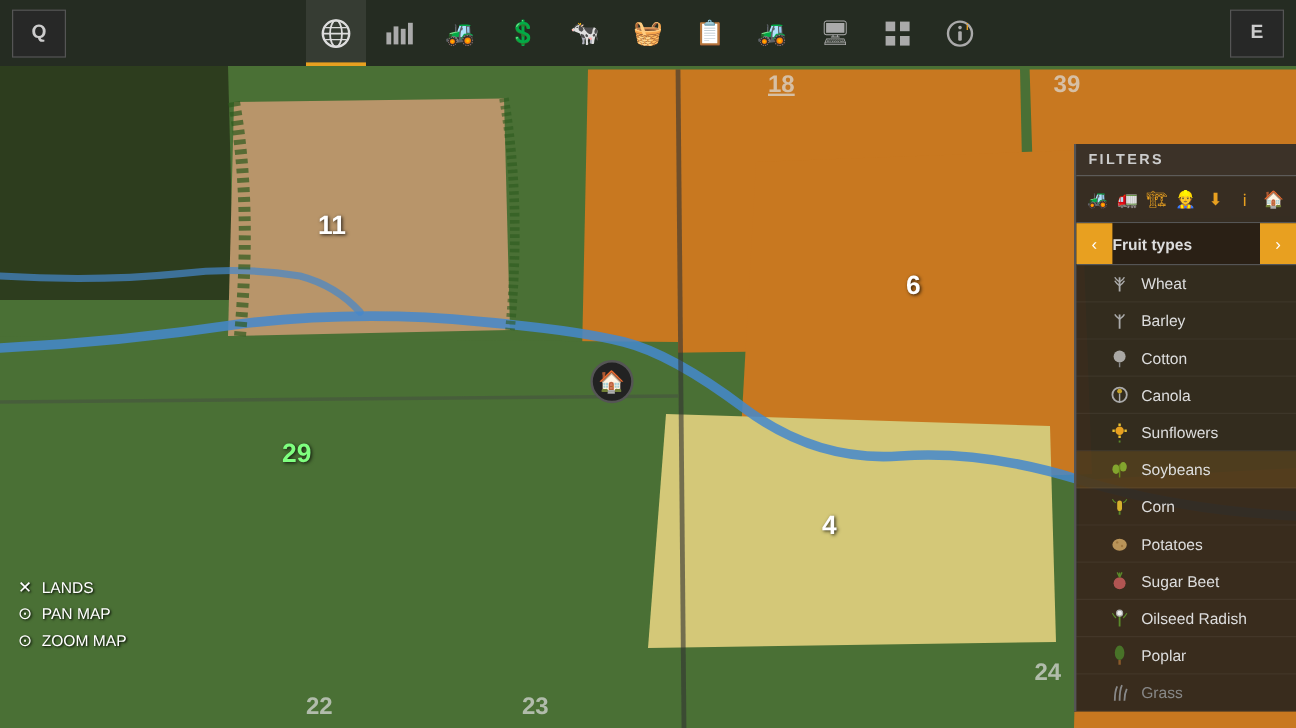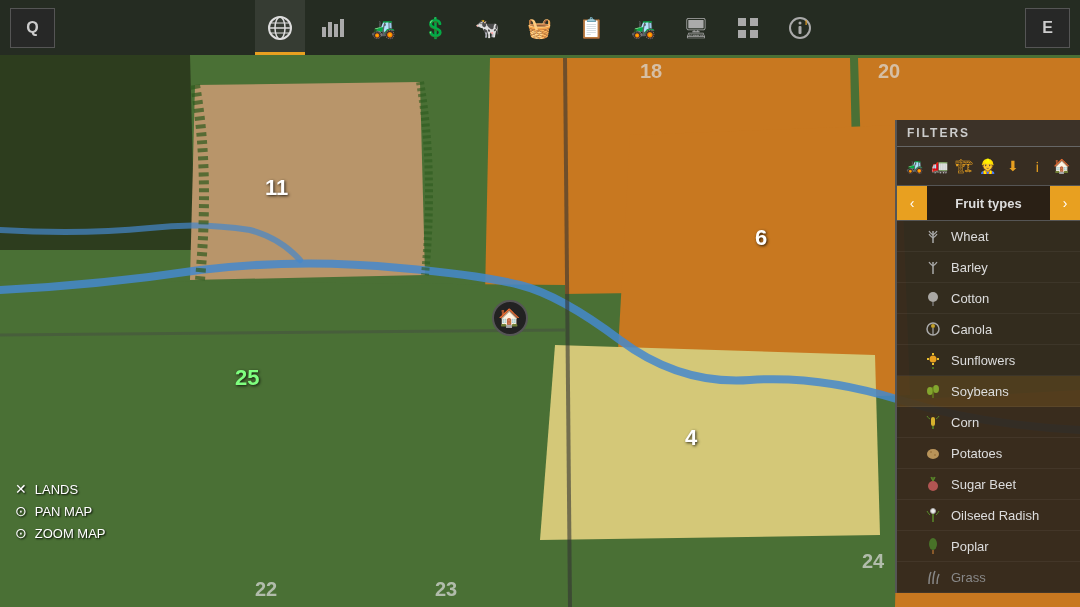--- a/index.html
+++ b/index.html
@@ -198,21 +198,21 @@
       display: flex;
       align-items: center;
       justify-content: center;
       cursor: pointer;
       color: white;
       font-size: 14px;
       flex-shrink: 0;
     }
     #ft-label {
       flex: 1;
-      text-align: center;
+      text-align: left;
       color: #ddd;
       font-size: 13px;
       font-weight: bold;
     }
 
     .crop-list-item {
       display: flex;
       align-items: center;
       padding: 5px 26px;
       cursor: pointer;
@@ -283,24 +283,24 @@
     <line x1="565" y1="58" x2="570" y2="607" stroke="#333" stroke-width="4" opacity="0.6"></line>
     <line x1="0" y1="335" x2="565" y2="330" stroke="#444" stroke-width="3" opacity="0.4"></line>
 
     <path d="M195,85 Q210,170 200,280" stroke="#2d5a1e" stroke-width="10" fill="none" stroke-dasharray="4,4" opacity="0.7"></path>
     <path d="M420,82 Q435,170 425,275" stroke="#2d5a1e" stroke-width="8" fill="none" stroke-dasharray="3,3" opacity="0.6"></path>
   </svg>
 
   <div id="field-labels">
     <span class="field-label" style="left:265px;top:175px;">11</span>
     <span class="field-label" style="left:755px;top:225px;">6</span>
-    <span class="field-label green" style="left:235px;top:365px;">25</span>
+    <span class="field-label green" style="left:235px;top:365px;">29</span>
     <span class="field-label" style="left:685px;top:425px;">4</span>
-    <span class="map-num" style="left:640px;top:60px;">18</span>
-    <span class="map-num" style="left:878px;top:60px;">20</span>
+    <span class="map-num" style="left:640px;top:60px;text-decoration:underline;">18</span>
+    <span class="map-num" style="left:878px;top:60px;">39</span>
     <span class="map-num" style="left:255px;top:578px;">22</span>
     <span class="map-num" style="left:435px;top:578px;">23</span>
     <span class="map-num" style="left:862px;top:550px;">24</span>
   </div>
 
   <div id="home-marker" style="left:492px;top:300px;">
     <span style="color:white;font-size:18px;">🏠</span>
   </div>
 </div>
 

